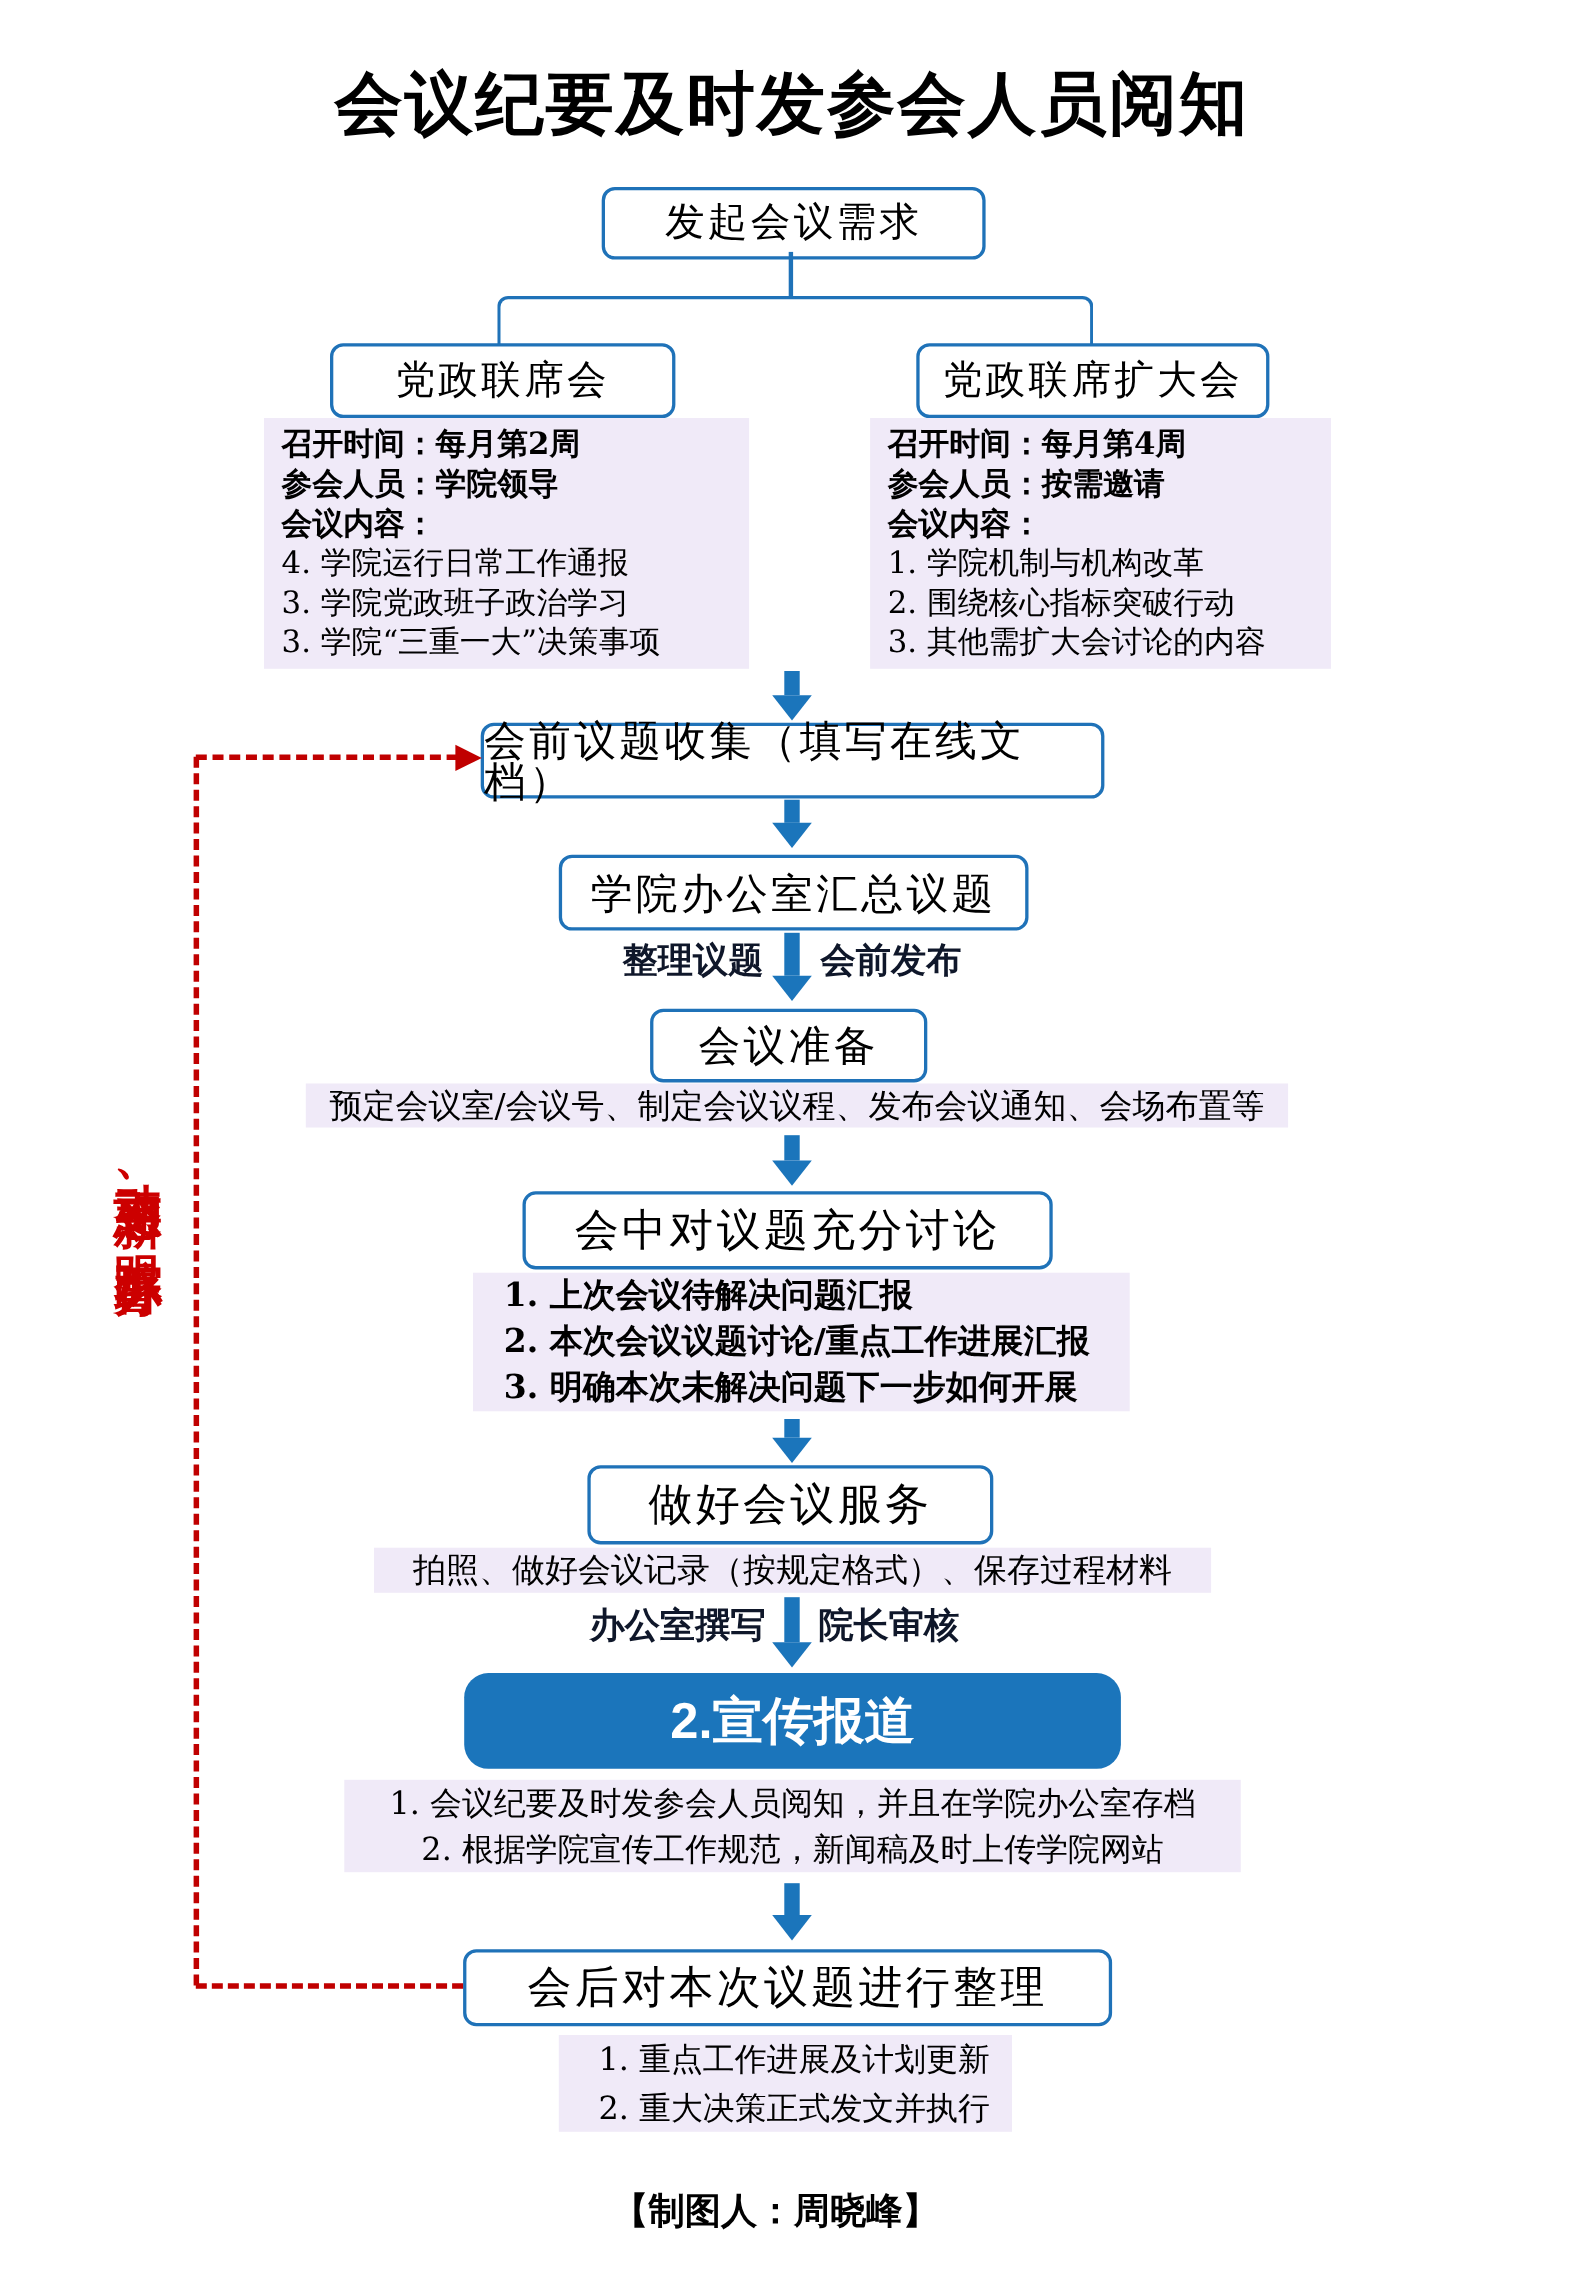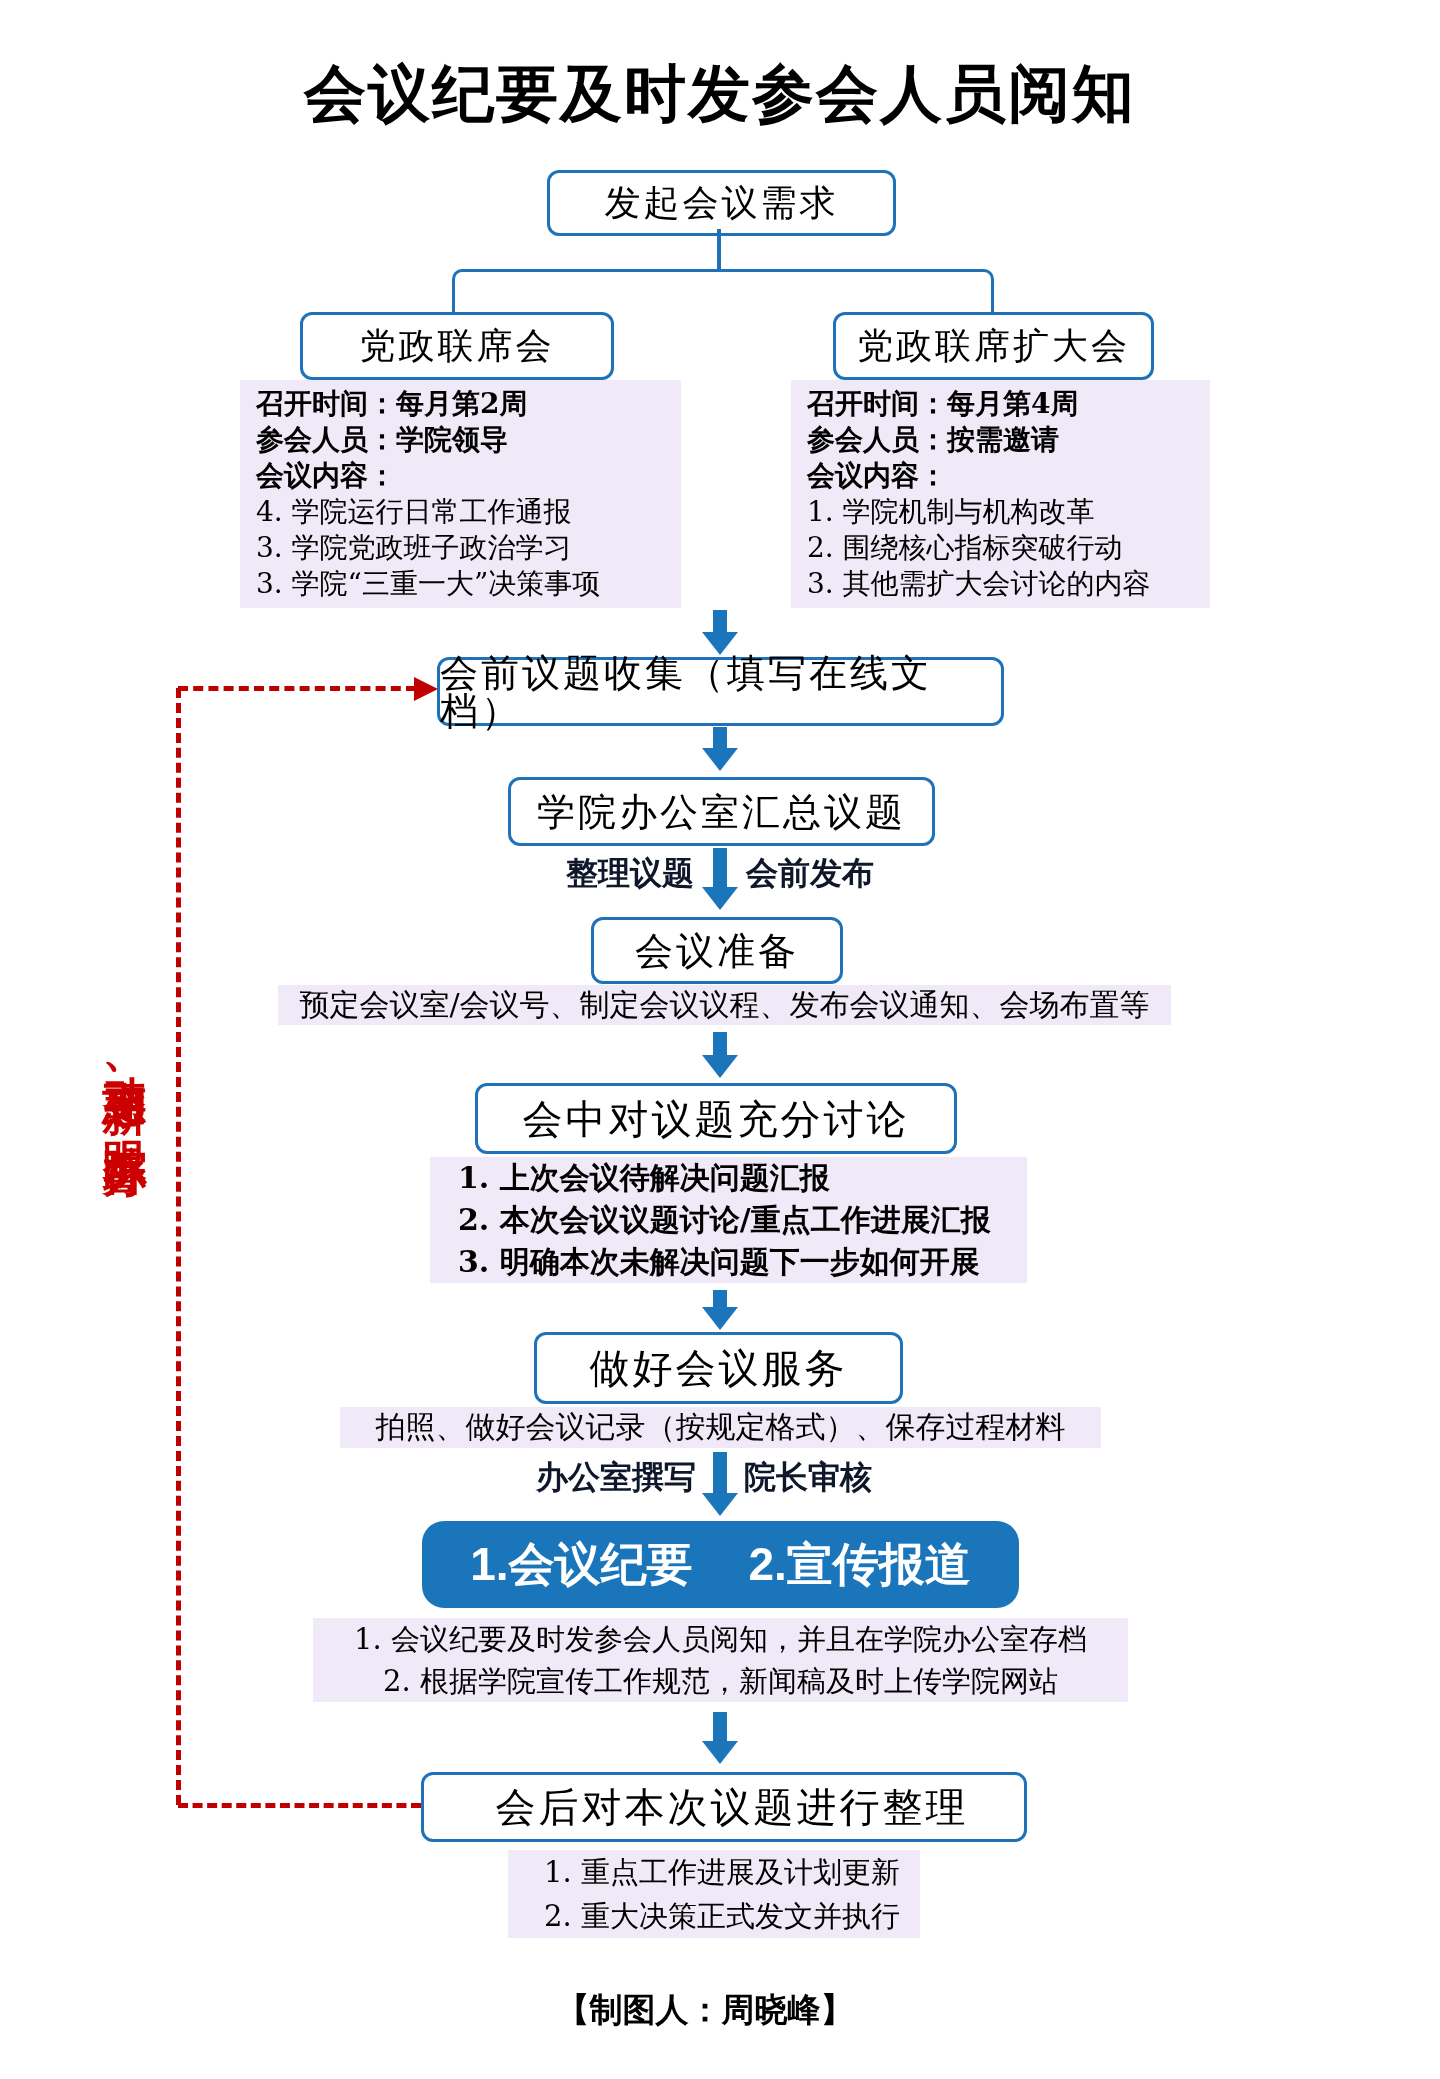--- a/index.html
+++ b/index.html
@@ -132,36 +132,35 @@
   <div class="abs note" style="left:340px;top:1407px;width:761px;height:41px;">拍照、做好会议记录（按规定格式）、保存过程材料</div>
 
   <div class="abs arrow" style="top:1452px;height:64px;">
     <div class="stem"></div>
       <div class="head"></div>
   </div>
   <div class="abs rlabel" style="right:calc(50% + 24px);top:1456px;">办公室撰写</div>
   <div class="abs rlabel" style="left:calc(50% + 24px);top:1456px;">院长审核</div>
 
   <div id="output-box" class="abs">
-    <span>1.会议纪要</span>
     <span>2.宣传报道</span>
   </div>
 
   <div class="abs panel" style="left:313px;top:1618px;width:815px;height:84px;font-size:29px;line-height:42px;
        display:flex;flex-direction:column;justify-content:center;align-items:center;">
     <div class="ln">1. 会议纪要及时发参会人员阅知，并且在学院办公室存档</div>
     <div class="ln">2. 根据学院宣传工作规范，新闻稿及时上传学院网站</div>
   </div>
 
   <div class="abs arrow" style="top:1712px;height:52px;">
     <div class="stem"></div>
       <div class="head"></div>
   </div>
 
-  <div class="abs fbox" style="left:421px;top:1772px;width:584px;height:64px;font-size:40px;padding-left:16px;">会后对本次议题进行整理</div>
+  <div class="abs fbox" style="left:421px;top:1772px;width:584px;height:64px;font-size:40px;">会后对本次议题进行整理</div>
   <div class="abs panel" style="left:508px;top:1850px;width:412px;height:88px;padding-left:36px;
        font-size:29px;line-height:44px;display:flex;flex-direction:column;justify-content:center;box-sizing:border-box;">
     <div class="ln">1. 重点工作进展及计划更新</div>
     <div class="ln">2. 重大决策正式发文并执行</div>
   </div>
 
   <div id="fb-vert" class="abs dash-v"></div>
   <div id="fb-top" class="abs dash-h"></div>
   <div id="fb-bottom" class="abs dash-h"></div>
   <div id="fb-head" class="abs"></div>

